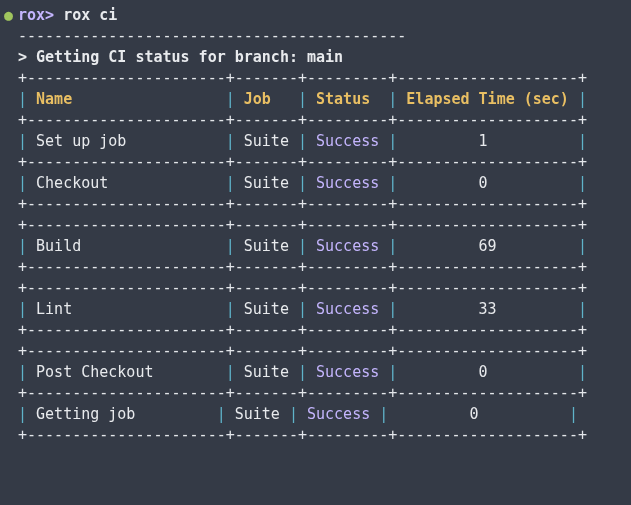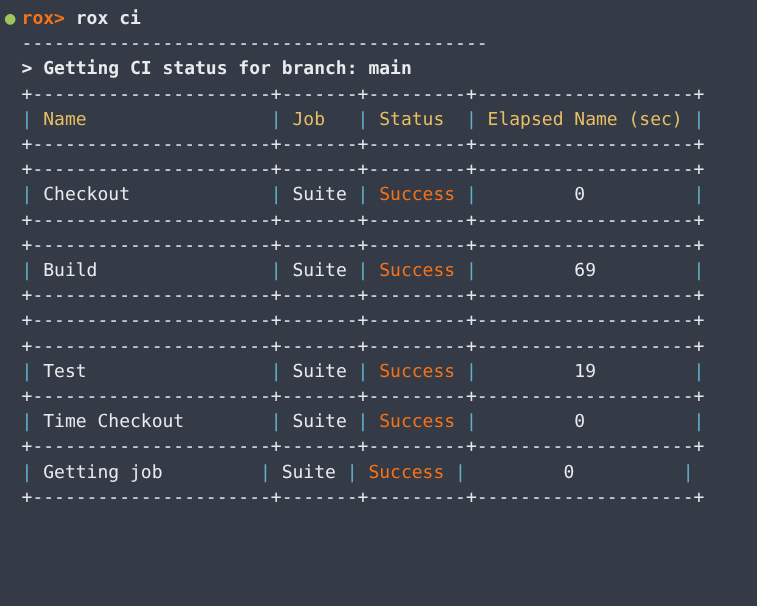--- a/index.html
+++ b/index.html
@@ -27,46 +27,47 @@
   .prompt-line {
     position: relative;
     font-weight: bold;
   }
   .bullet {
     position: absolute;
     left: -14px;
     top: 0;
     color: #a0c55e;
   }
-  .green  { color: #f97316; text-align: right; }
-  .yellow { color: #e9bf63; font-weight: normal; margin-top: 40px; }
+  .green  { color: #c4b5fd; text-align: right; }
+  .yellow { color: #e9bf63; font-weight: bold; margin-top: 40px; }
   .cyan   { color: #5fb3c9; }
   .white  { color: #e8eaed; margin-top: 19px; }
   .border { color: #e3e6ea; }
   .status-line { font-weight: bold; }
 </style>
 </head>
 <body>
 
 <div class="terminal">
   <div class="line prompt-line"><span class="bullet">●</span><span class="green">rox&gt;</span><span> </span><span class="white">rox ci</span></div>
   <div class="line border">-------------------------------------------</div>
   <div class="line status-line">&gt; Getting CI status for branch: main</div>
   <div id="ci-table">
       <div class="line border">+----------------------+-------+---------+--------------------+</div>
-      <div class="line"><span class="cyan">|</span><span class="yellow"> Name                 </span><span class="cyan">|</span><span class="yellow"> Job   </span><span class="cyan">|</span><span class="yellow"> Status  </span><span class="cyan">|</span><span class="yellow"> Elapsed Name (sec) </span><span class="cyan">|</span></div>
+      <div class="line"><span class="cyan">|</span><span class="yellow"> Name                 </span><span class="cyan">|</span><span class="yellow"> Job   </span><span class="cyan">|</span><span class="yellow"> Status  </span><span class="cyan">|</span><span class="yellow"> Elapsed Time (sec) </span><span class="cyan">|</span></div>
       <div class="line border">+----------------------+-------+---------+--------------------+</div>
+      <div class="line"><span class="cyan">|</span><span class="white"> Set up job           </span><span class="cyan">|</span><span class="white"> Suite </span><span class="cyan">|</span><span class="green"> Success </span><span class="cyan">|</span><span class="white">         1          </span><span class="cyan">|</span></div>
       <div class="line border">+----------------------+-------+---------+--------------------+</div>
       <div class="line"><span class="cyan">|</span><span class="white"> Checkout             </span><span class="cyan">|</span><span class="white"> Suite </span><span class="cyan">|</span><span class="green"> Success </span><span class="cyan">|</span><span class="white">         0          </span><span class="cyan">|</span></div>
       <div class="line border">+----------------------+-------+---------+--------------------+</div>
       <div class="line border">+----------------------+-------+---------+--------------------+</div>
       <div class="line"><span class="cyan">|</span><span class="white"> Build                </span><span class="cyan">|</span><span class="white"> Suite </span><span class="cyan">|</span><span class="green"> Success </span><span class="cyan">|</span><span class="white">         69         </span><span class="cyan">|</span></div>
       <div class="line border">+----------------------+-------+---------+--------------------+</div>
       <div class="line border">+----------------------+-------+---------+--------------------+</div>
+      <div class="line"><span class="cyan">|</span><span class="white"> Lint                 </span><span class="cyan">|</span><span class="white"> Suite </span><span class="cyan">|</span><span class="green"> Success </span><span class="cyan">|</span><span class="white">         33         </span><span class="cyan">|</span></div>
       <div class="line border">+----------------------+-------+---------+--------------------+</div>
-      <div class="line"><span class="cyan">|</span><span class="white"> Test                 </span><span class="cyan">|</span><span class="white"> Suite </span><span class="cyan">|</span><span class="green"> Success </span><span class="cyan">|</span><span class="white">         19         </span><span class="cyan">|</span></div>
       <div class="line border">+----------------------+-------+---------+--------------------+</div>
-      <div class="line"><span class="cyan">|</span><span class="white"> Time Checkout        </span><span class="cyan">|</span><span class="white"> Suite </span><span class="cyan">|</span><span class="green"> Success </span><span class="cyan">|</span><span class="white">         0          </span><span class="cyan">|</span></div>
+      <div class="line"><span class="cyan">|</span><span class="white"> Post Checkout        </span><span class="cyan">|</span><span class="white"> Suite </span><span class="cyan">|</span><span class="green"> Success </span><span class="cyan">|</span><span class="white">         0          </span><span class="cyan">|</span></div>
       <div class="line border">+----------------------+-------+---------+--------------------+</div>
       <div class="line"><span class="cyan">|</span><span class="white"> Getting job         </span><span class="cyan">|</span><span class="white"> Suite </span><span class="cyan">|</span><span class="green"> Success </span><span class="cyan">|</span><span class="white">         0          </span><span class="cyan">|</span></div>
       <div class="line border">+----------------------+-------+---------+--------------------+</div>
     </div>
 </div>
 
 </body></html>

